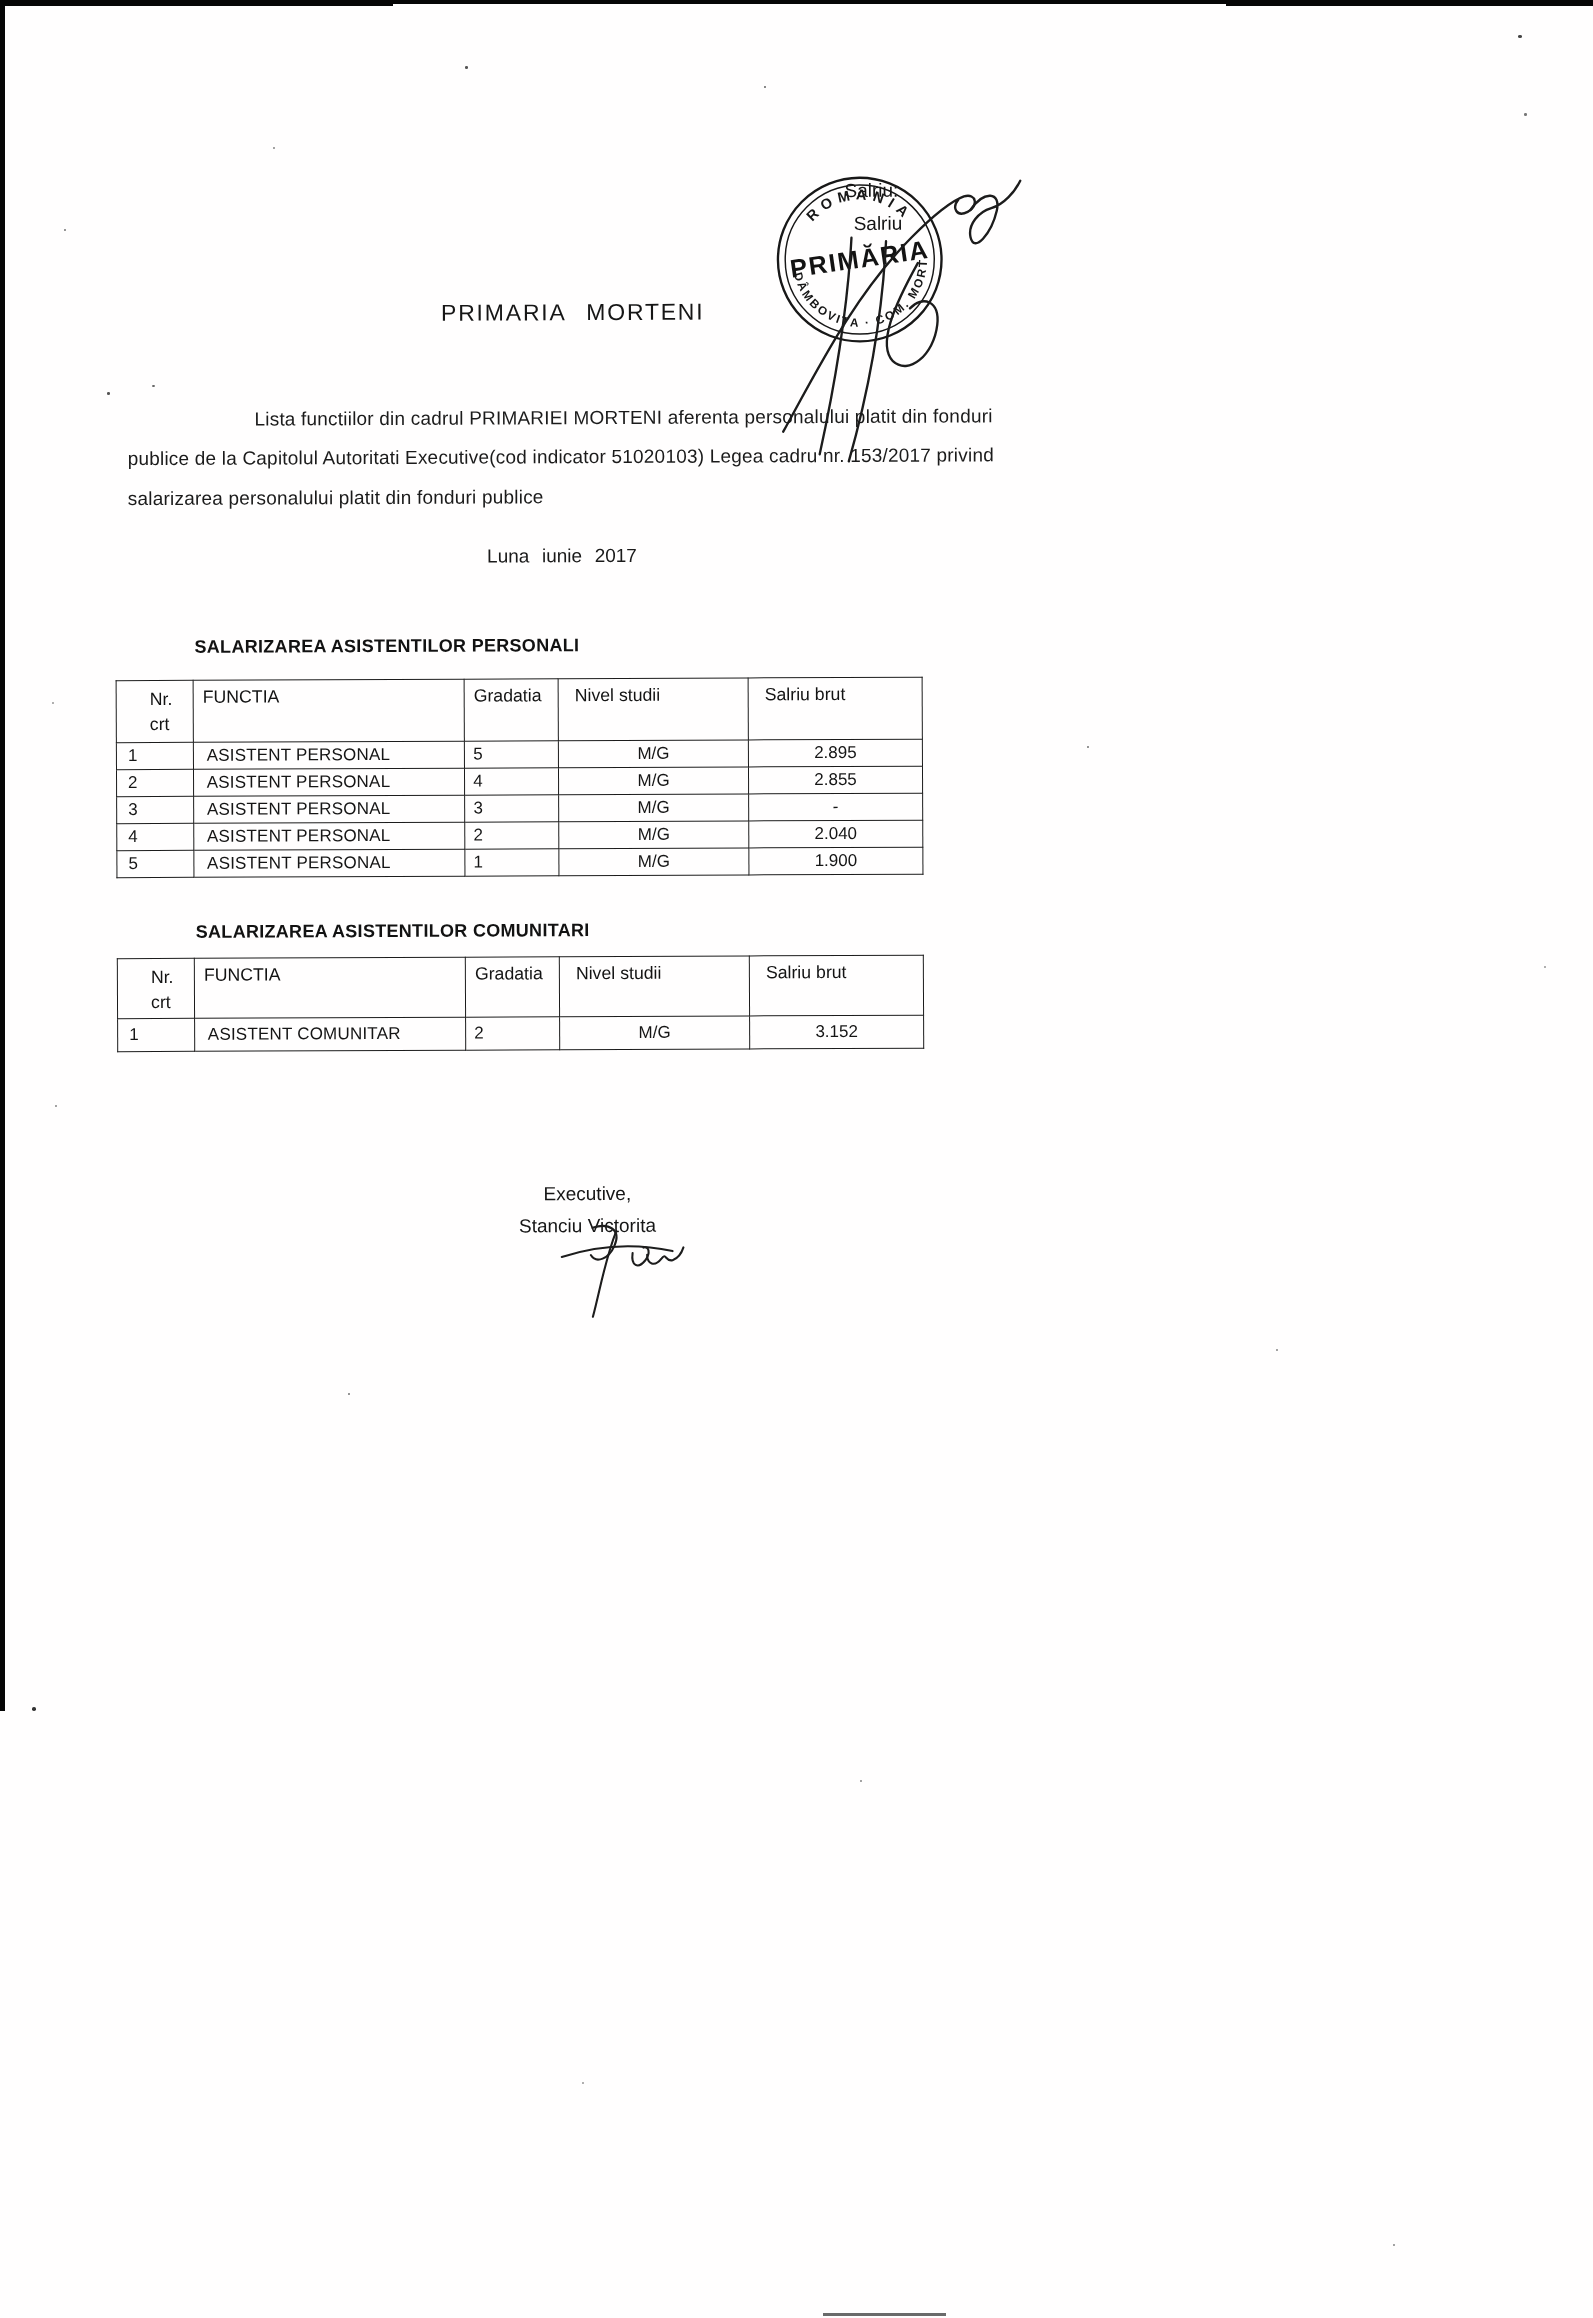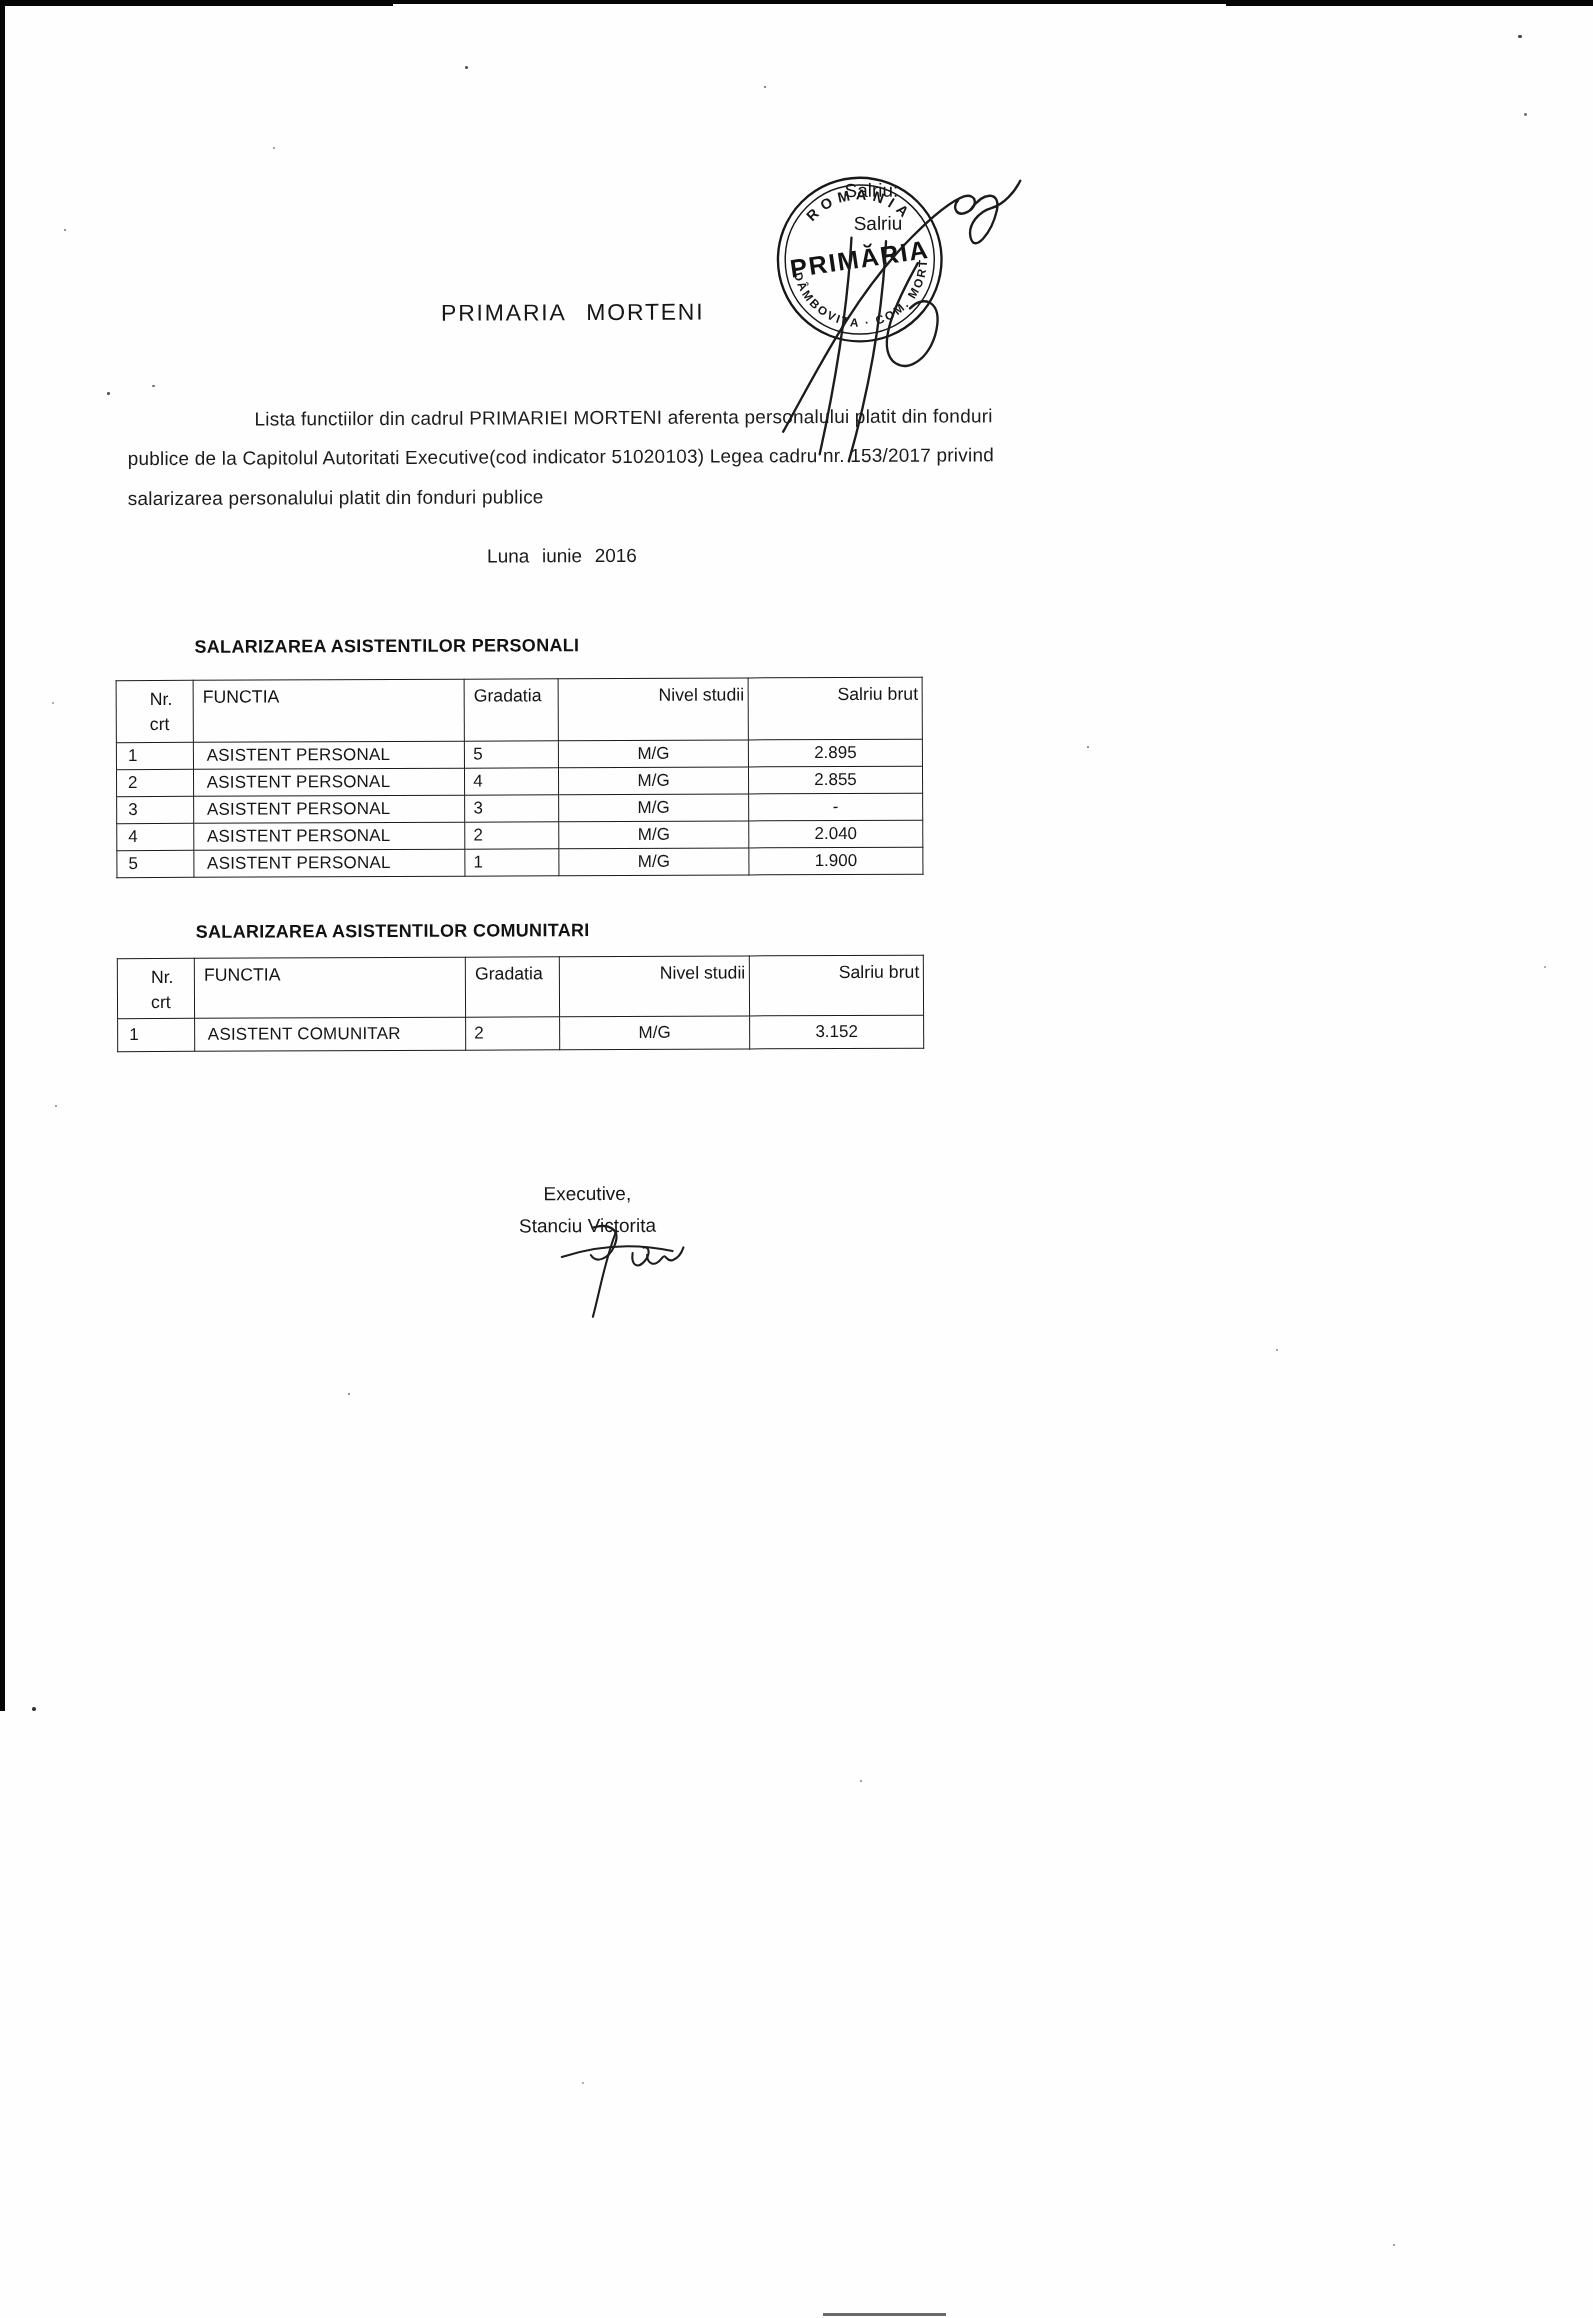--- a/index.html
+++ b/index.html
@@ -41,21 +41,21 @@
   .section-heading{font-size:18px;font-weight:600;letter-spacing:0.3px;color:#121212;}
   #heading-1{left:196px;top:636px;}
   #heading-2{left:196px;top:921px;}
 
   table.salary{border-collapse:collapse;table-layout:fixed;position:absolute;
     font-family:"Liberation Sans", sans-serif;}
   #table-1{left:117px;top:679px;width:806px;}
   #table-2{left:117px;top:957px;width:806px;}
   table.salary th, table.salary td{border:1.8px solid #1c1c1c;overflow:hidden;}
   table.salary th{font-weight:500;font-size:17.7px;vertical-align:top;padding:5.5px 3.6px 0 9px;text-align:left;color:#131313;}
-  table.salary th.c{text-align:right;padding-left:8px;}
+  table.salary th.c{text-align:left;padding-left:16px;}
   #table-1 tr.hdr{height:62px;} #table-2 tr.hdr{height:60px;}
   #table-1 tr.data{height:27px;} #table-2 tr.data{height:33px;}
   table.salary td{font-size:17px;vertical-align:middle;padding:0 0 0 11px;color:#151515;}
   table.salary td.functia{padding-left:12.7px;letter-spacing:0.2px;}
   table.salary td.grad{padding-left:8.2px;}
   table.salary td.c{text-align:center;padding-left:0;}
   .hdr-line{line-height:25.5px;margin-left:24px;}
 
   #signblock{position:absolute;left:473px;top:1179px;width:227px;text-align:center;
     font-size:19px;line-height:32px;color:#161616;}
@@ -120,21 +120,21 @@
         <path d="M 243 62 C 258 40 277 42 272 63 C 266 88 247 110 243 92 C 240 78 252 64 266 60 C 280 56 292 42 298 30"></path>
         <path d="M 112 92 C 108 160 95 245 76 330"></path>
         <path d="M 150 96 C 146 170 132 255 108 338"></path>
         <path d="M 185 120 C 158 168 140 210 157 228 C 174 244 202 222 206 188 C 209 162 190 155 176 170"></path>
       </g>
     </svg>
 
     <div class="abs para" id="intro-line1">Lista functiilor din cadrul PRIMARIEI MORTENI aferenta personalului platit din fonduri</div>
     <div class="abs para" id="intro-line2">publice de la Capitolul Autoritati Executive(cod indicator 51020103) Legea cadru nr. 153/2017 privind</div>
     <div class="abs para" id="intro-line3">salarizarea personalului platit din fonduri publice</div>
-    <div class="abs" id="period">Luna iunie 2016</div>
+    <div class="abs" id="period">Luna iunie 2017</div>
 
     <div class="abs section-heading" id="heading-1">SALARIZAREA ASISTENTILOR PERSONALI</div>
 
     <table class="salary" id="table-1">
       <colgroup>
           <col style="width:77px">
           <col style="width:271px">
           <col style="width:94px">
           <col style="width:190px">
           <col style="width:174px">

